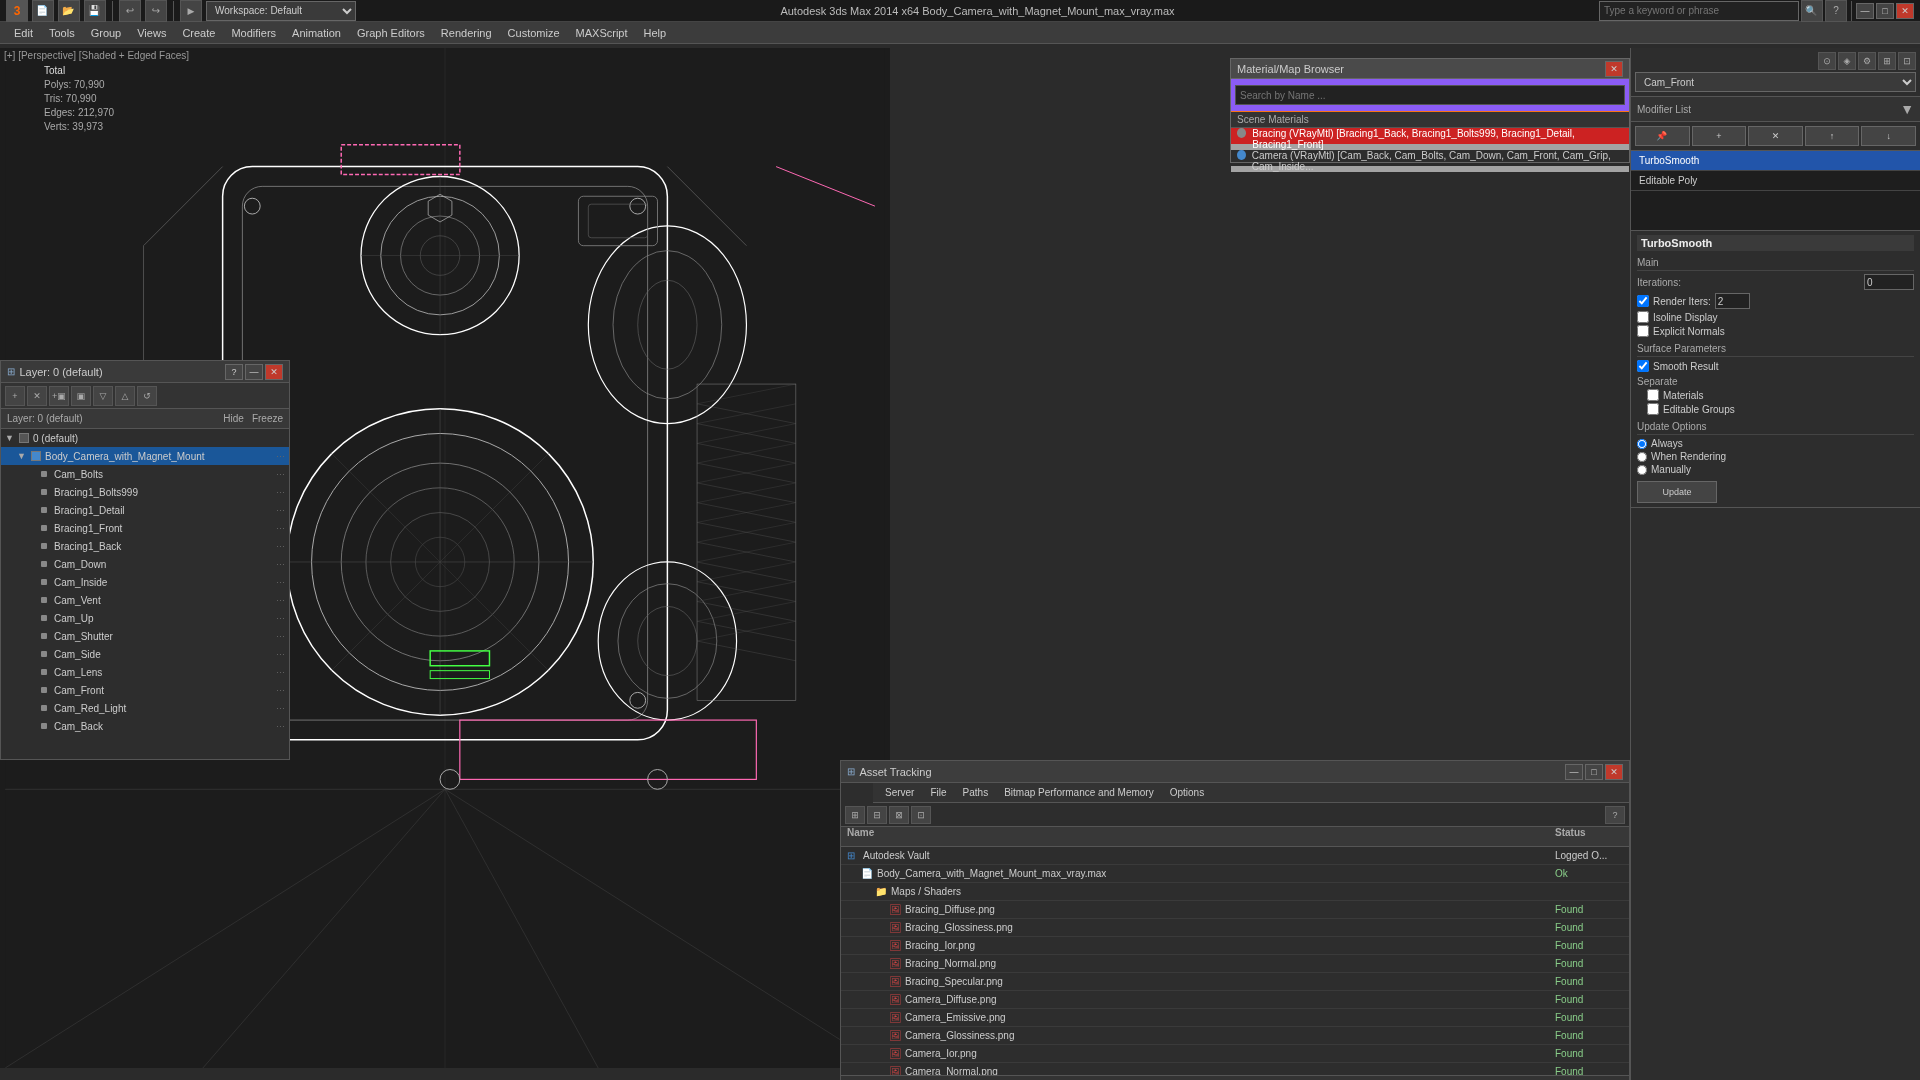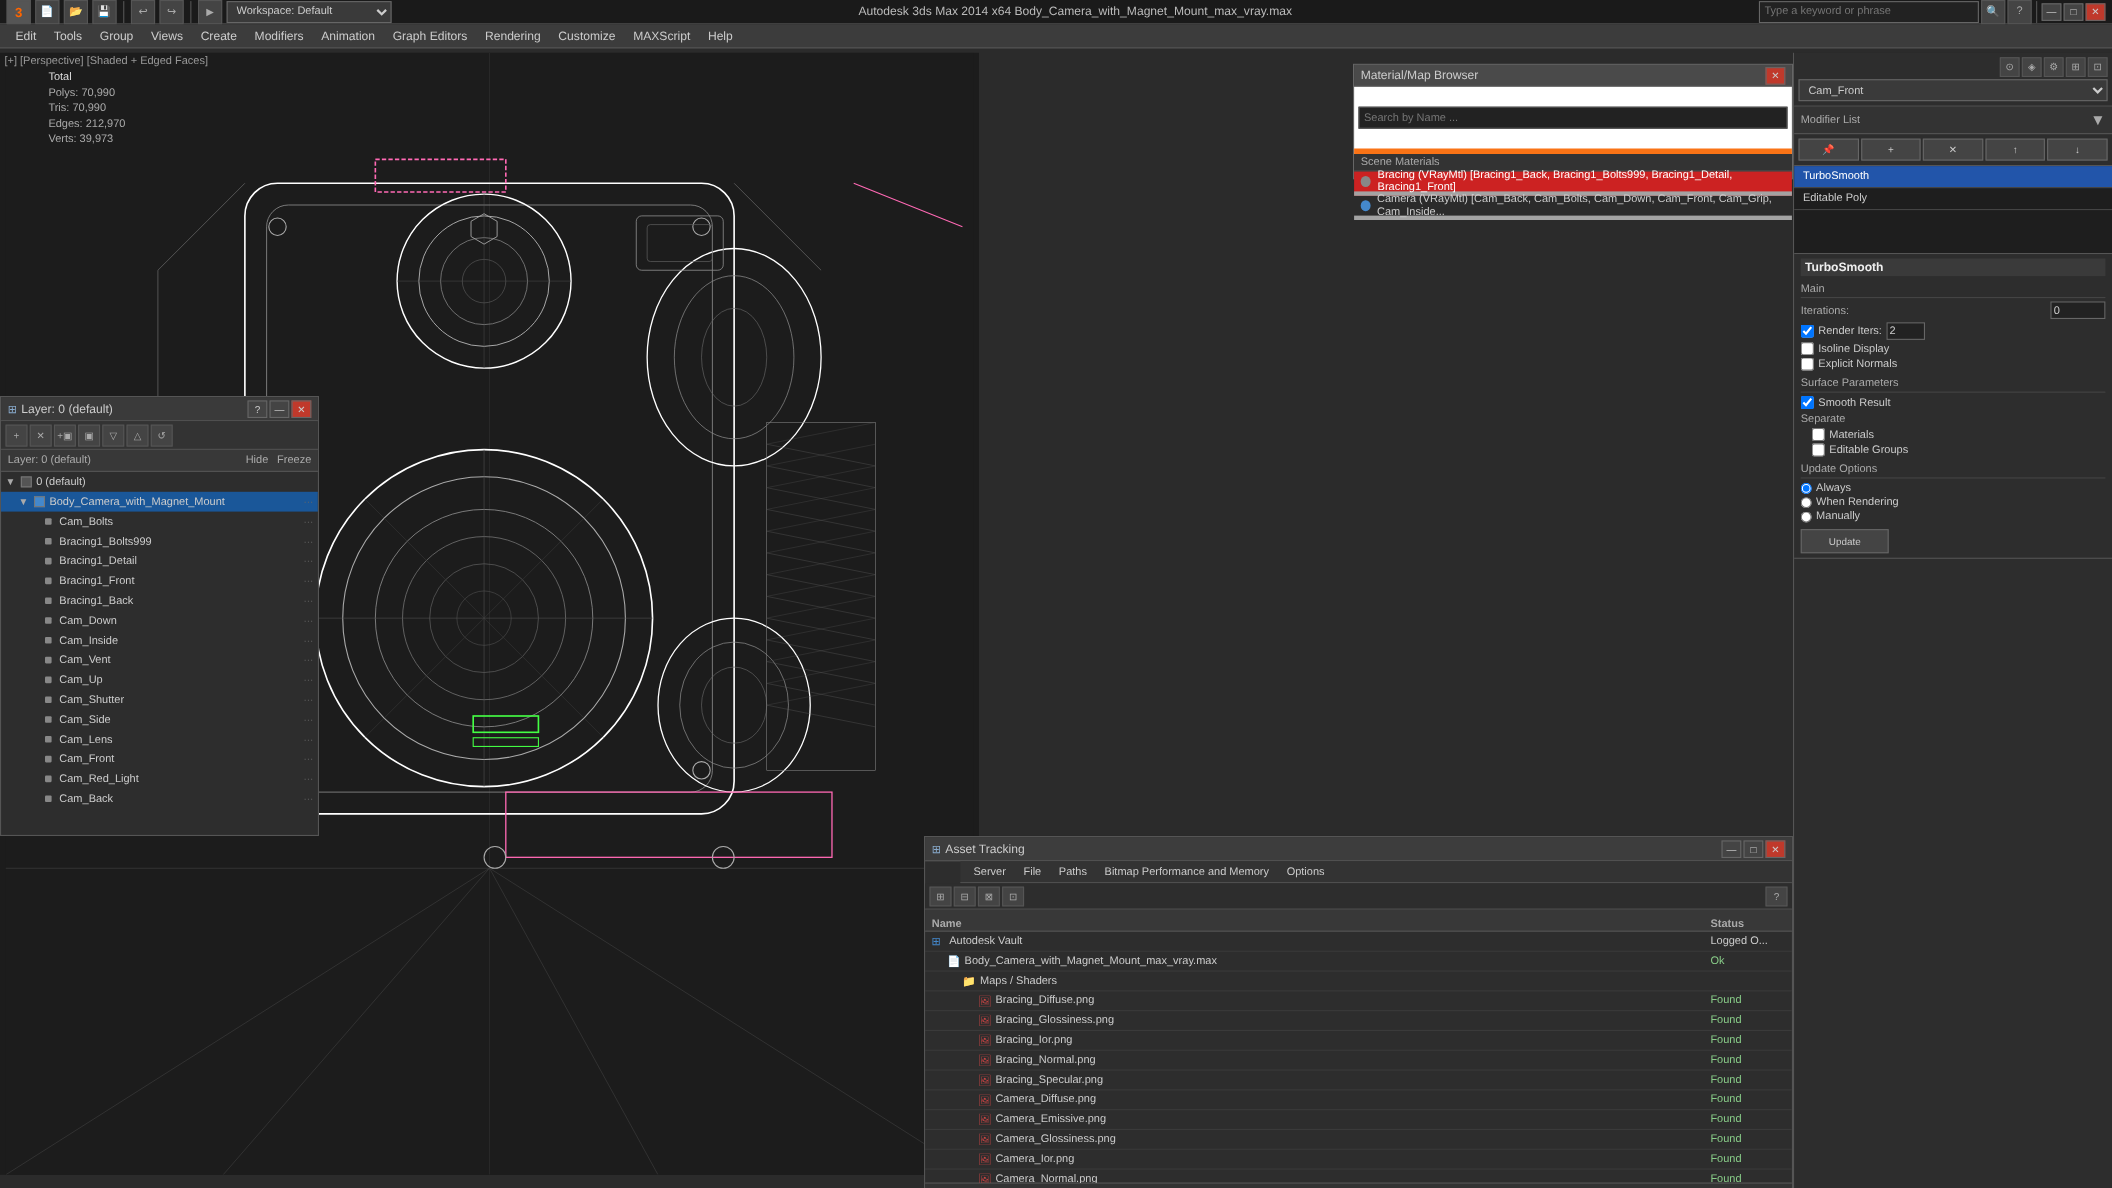--- a/index.html
+++ b/index.html
@@ -50,21 +50,21 @@
     .layer-dots { margin-left: auto; font-size: 9px; color: #666; }
 
     
     #material-browser {
       position: absolute; top: 60px; right: 290px; width: 400px; height: 100px;
       background: #2d2d2d; border: 1px solid #666; z-index: 30;
     }
     #mat-titlebar { height: 20px; background: #4a4a4a; display: flex; align-items: center; justify-content: space-between; padding: 0 6px; border-bottom: 1px solid #666; }
     #mat-title { font-size: 11px; color: #ccc; }
     #mat-search { height: 20px; background: #222; border: 1px solid #555; color: #ccc; font-size: 10px; padding: 0 4px; width: 100%; }
-    .mat-item { height: 22px; display: flex; align-items: center; padding: 0 6px; gap: 6px; font-size: 10px; color: #ccc; border-bottom: 4px solid #a3a3a3; }
+    .mat-item { height: 22px; display: flex; align-items: flex-start; padding: 0 6px; gap: 6px; font-size: 10px; color: #ccc; border-bottom: 6px solid #a3a3a3; }
     .mat-item.selected { background: #cc2222; color: #fff; }
     .mat-dot { width: 10px; height: 10px; border-radius: 50%; background: #888; display: inline-block; }
     .mat-dot.blue { background: #4488cc; }
 
     
     #right-panel {
       position: absolute; top: 48px; right: 0; width: 290px; height: 100%; background: #2d2d2d; border-left: 1px solid #555;
     }
     #modifier-label { padding: 4px 6px; font-size: 10px; color: #aaa; background: #333; border-bottom: 1px solid #555; display: flex; align-items: center; justify-content: space-between; }
     .mod-list-item { padding: 4px 8px; font-size: 10px; color: #ccc; border-bottom: 1px solid #444; cursor: pointer; }
@@ -88,21 +88,21 @@
     #asset-tracking {
       position: absolute; bottom: 0; right: 0; width: 790px; height: 320px;
       background: #2d2d2d; border: 1px solid #555; z-index: 25;
     }
     #asset-titlebar { height: 22px; background: #3d3d3d; display: flex; align-items: center; justify-content: space-between; padding: 0 6px; border-bottom: 1px solid #555; }
     #asset-title { font-size: 11px; color: #ccc; display: flex; align-items: center; gap: 4px; }
     #asset-menubar { height: 20px; background: #333; display: flex; align-items: center; padding: 0 4px; border-bottom: 1px solid #555; margin-left: 32px; }
     .asset-menu-item { padding: 2px 8px; color: #ccc; font-size: 10px; cursor: pointer; }
     #asset-toolbar { height: 24px; background: #2d2d2d; display: flex; align-items: center; gap: 2px; padding: 2px 4px; border-bottom: 1px solid #555; justify-content: space-between; }
     .asset-tool-btn { width: 20px; height: 18px; background: #444; border: 1px solid #555; display: flex; align-items: center; justify-content: center; font-size: 9px; color: #aaa; cursor: pointer; }
-    #asset-header { height: 20px; display: flex; align-items: flex-end; background: #383838; border-bottom: 1px solid #555; }
+    #asset-header { height: 20px; display: flex; align-items: flex-start; background: #383838; border-bottom: 1px solid #555; }
     .asset-col-name { flex: 1; padding: 0 6px; font-size: 10px; color: #aaa; font-weight: bold; }
     .asset-col-status { width: 80px; padding: 0 6px; font-size: 10px; color: #aaa; font-weight: bold; }
     #asset-list { overflow-y: auto; height: calc(100% - 90px); }
     .asset-item { height: 18px; display: flex; align-items: center; font-size: 10px; color: #ccc; border-bottom: 1px solid #3a3a3a; }
     .asset-name { flex: 1; padding: 0 6px; display: flex; align-items: center; gap: 4px; overflow: hidden; white-space: nowrap; text-overflow: ellipsis; }
     .asset-status { width: 80px; padding: 0 6px; font-size: 10px; }
     .asset-status.found { color: #88cc88; }
     .asset-status.ok { color: #88cc88; }
     .asset-icon { width: 12px; height: 12px; display: inline-block; flex-shrink: 0; }
 
@@ -403,21 +403,21 @@
         <span>Cam_Grip</span>
       </div>
     </div>
 </div>
 
 <div id="material-browser" style="top: 58px; right: 290px; width: 400px; height: 105px; left: auto;">
   <div id="mat-titlebar">
     <span id="mat-title">Material/Map Browser</span>
     <div class="title-btn close">✕</div>
   </div>
-  <div style="padding:18px 4px;border-bottom:5px solid #f97316;background:#ffffff;">
+  <div style="padding:6px 4px;border-bottom:1px solid #f97316;background:#8b5cf6;">
     <input id="mat-search" type="text" placeholder="Search by Name ..." style="">
   </div>
   <div style="padding:2px 6px;font-size:10px;color:#aaa;background:#333;border-bottom:1px solid #555;">Scene Materials</div>
   <div class="mat-item selected">
     <span class="mat-dot"></span>
     <span>Bracing (VRayMtl)  [Bracing1_Back, Bracing1_Bolts999, Bracing1_Detail, Bracing1_Front]</span>
   </div>
   <div class="mat-item">
     <span class="mat-dot blue"></span>
     <span>Camera (VRayMtl)  [Cam_Back, Cam_Bolts, Cam_Down, Cam_Front, Cam_Grip, Cam_Inside...</span>

